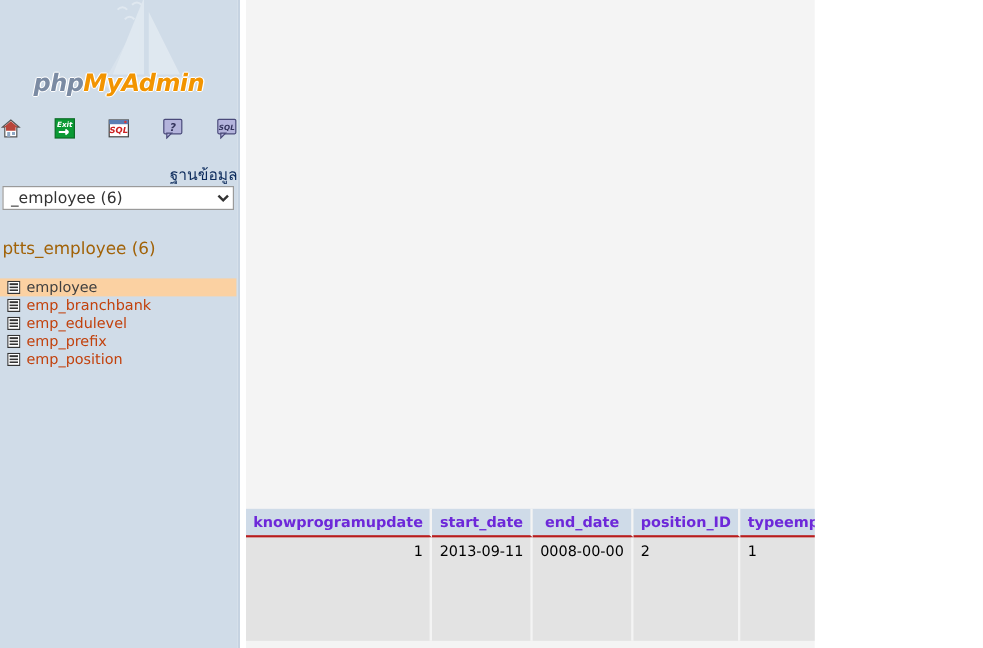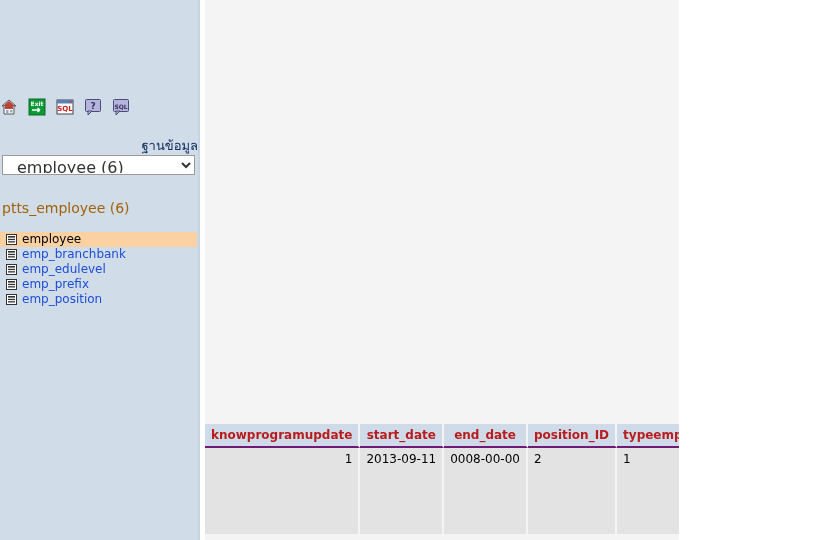--- a/index.html
+++ b/index.html
@@ -61,22 +61,23 @@
   }
   #logo-text .php { color: #7b8ba3; }
   #logo-text .myadmin { color: #f29400; }
 
   
   #icon-row {
     position: absolute;
     left: 0; top: 98px;
     width: 198px;
     display: flex;
-    justify-content: flex-start;
+    justify-content: space-between;
     gap: 10px;
+    font-style: italic;
   }
   #icon-row .ico {
     width: 18px; height: 18px;
     display: block;
     cursor: pointer;
   }
 
   
   #db-label {
     position: absolute;
@@ -90,21 +91,21 @@
 
   
   #db-select-wrap {
     position: absolute;
     left: 2px; top: 155px;
     width: 193px;
   }
   #db-select {
     width: 193px;
     height: 20px;
-    font-size: 16px;
+    font-size: 13px;
     font-family: "DejaVu Sans", "Liberation Sans", sans-serif;
     border: 1px solid #9a9a9a;
     background: #ffffff;
     color: #333333;
     padding: 1px 2px;
     box-sizing: border-box;
   }
 
   
   #db-heading {
@@ -138,25 +139,25 @@
   #table-list li.selected {
     background: #fbd1a2;
   }
   #table-list li .tbl-icon {
     width: 11px; height: 11px;
     margin-right: 5px;
     flex: 0 0 auto;
     display: block;
   }
   #table-list li .tbl-name {
-    color: #1d4ed8;
+    color: #c2410c;
     font-family: "DejaVu Sans", "Liberation Sans", sans-serif;
   }
   #table-list li.selected .tbl-name {
-    color: #000000;
+    color: #404040;
   }
 
   
   #main {
     position: absolute;
     left: 205px; top: 0;
     width: 474px;
     height: 540px;
     background: #f4f4f4;
   }
@@ -172,26 +173,26 @@
     left: 0;
     top: 424px;
     width: 474px;
     border-collapse: separate;
     border-spacing: 0;
     font-size: 12px;
     font-family: "DejaVu Sans", "Liberation Sans", sans-serif;
   }
   #results-table th {
     background: #cfdbe8;
-    color: #b91c1c;
+    color: #6d28d9;
     font-weight: bold;
     font-size: 12px;
     padding: 4px 6px;
     border-right: 2px solid #f4f4f4;
-    border-bottom: 2px solid #701a75;
+    border-bottom: 2px solid #b91c1c;
     text-align: center;
     white-space: nowrap;
   }
   #results-table th:last-child { border-right: none; }
   #results-table td {
     background: #e3e3e3;
     color: #000000;
     padding: 4px 6px;
     border-right: 2px solid #f4f4f4;
     height: 78px;
@@ -201,20 +202,40 @@
   #results-table td:last-child { border-right: none; }
   #results-table td.num { text-align: right; }
   #results-table td.left { text-align: left; }
   #results-table td.ctr { text-align: left; }
 </style>
 </head>
 <body>
 
 <div id="sidebar">
 
+  <div id="logo-block">
+
+    <svg id="boat" viewBox="0 0 130 92" xmlns="http://www.w3.org/2000/svg">
+      <g fill="#eef3f7" opacity="0.95">
+        <path d="M66 2 L66 66 L40 66 Z"></path>
+        <path d="M70 14 L70 66 L96 66 Z"></path>
+        <path d="M62 20 L62 66 L36 66 Z" opacity="0.5"></path>
+        <path d="M28 68 L112 68 L100 80 L38 80 Z" opacity="0.8"></path>
+      </g>
+      <g fill="none" stroke="#eef3f7" stroke-width="1.6">
+        <path d="M44 12 q4 -4 8 0"></path>
+        <path d="M56 8 q4 -4 8 0"></path>
+        <path d="M50 20 q4 -4 8 0"></path>
+      </g>
+    </svg>
+
+    <div id="logo-text">
+      <span class="php">php</span><span class="myadmin">MyAdmin</span>
+    </div>
+  </div>
 
   <div id="icon-row">
 
     <svg class="ico" viewBox="0 0 18 18" xmlns="http://www.w3.org/2000/svg">
       <path d="M9 2 L16 8 L14 8 L14 16 L4 16 L4 8 L2 8 Z" fill="#ffffff" stroke="#555555" stroke-width="1"></path>
       <path d="M9 3 L15 8 L13 8 L13 11 L5 11 L5 8 L3 8 Z" fill="#b9453a"></path>
       <rect x="6" y="12" width="2.5" height="4" fill="#8fa8c4"></rect>
       <rect x="10" y="12" width="2.5" height="2.5" fill="#8fa8c4"></rect>
     </svg>
 

